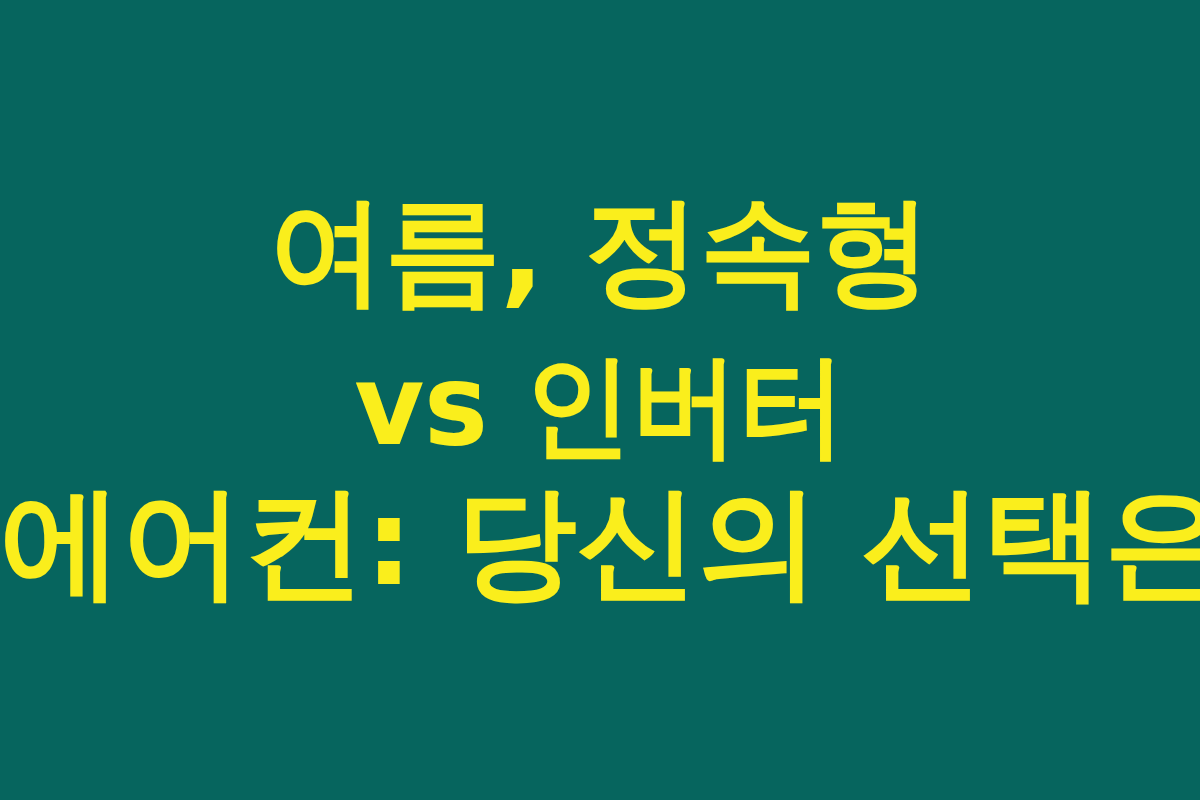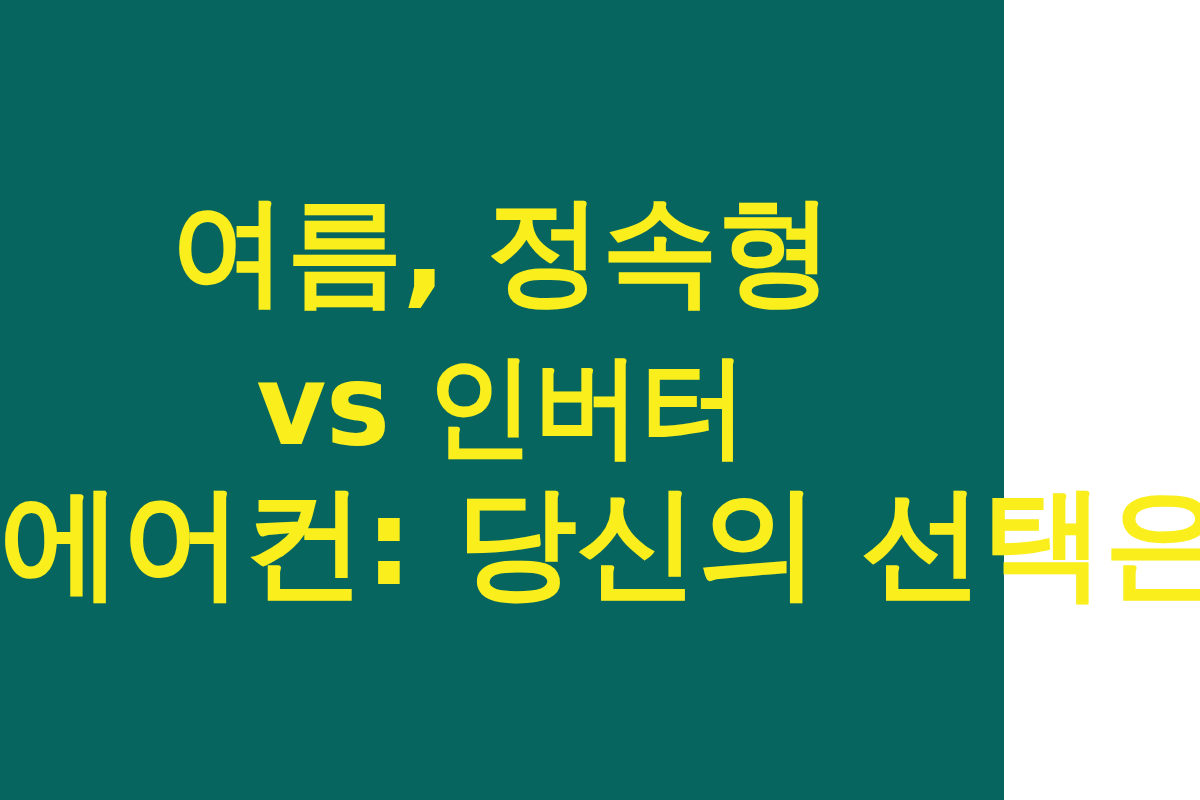--- a/index.html
+++ b/index.html
@@ -10,21 +10,21 @@
 
   body {
     width: 1200px;
     height: 800px;
     overflow: hidden;
     font-family: "DejaVu Sans", "Liberation Sans", sans-serif;
   }
 
   .canvas {
     position: relative;
-    width: 1004px;
+    width: 1200px;
     height: 800px;
     background: #06655E;
     display: flex;
     flex-direction: column;
     align-items: center;
     justify-content: center;
     box-sizing: border-box;
   }
 
   .title-block {

